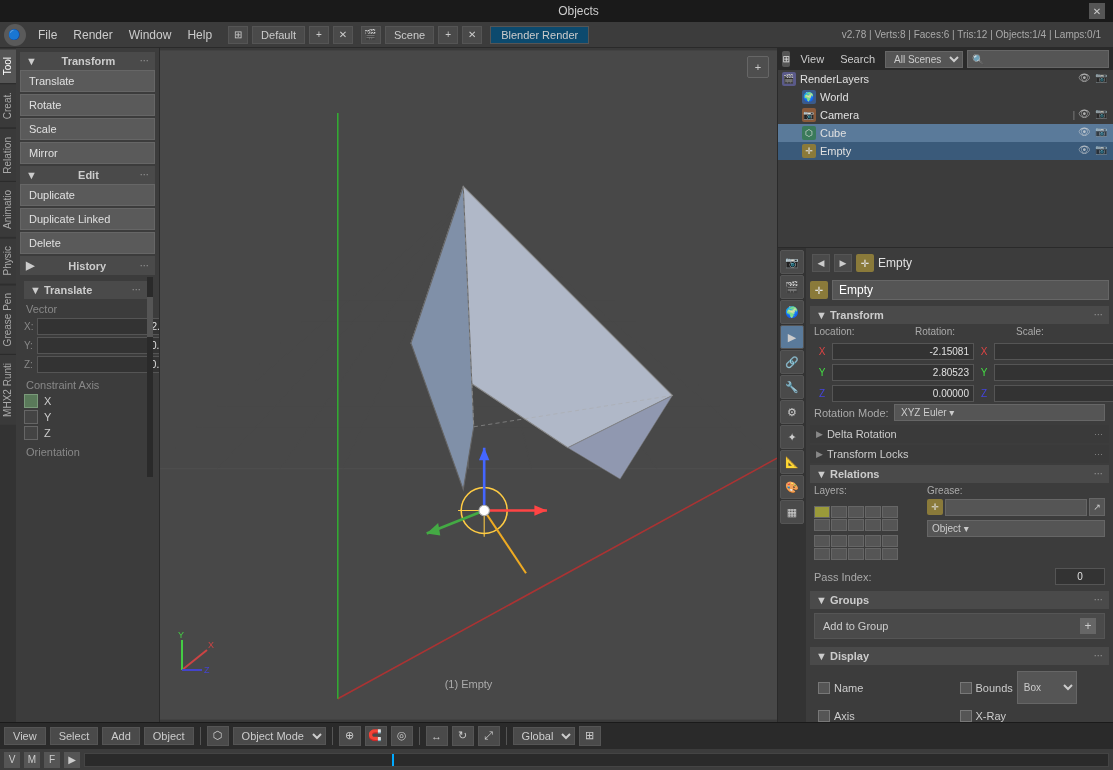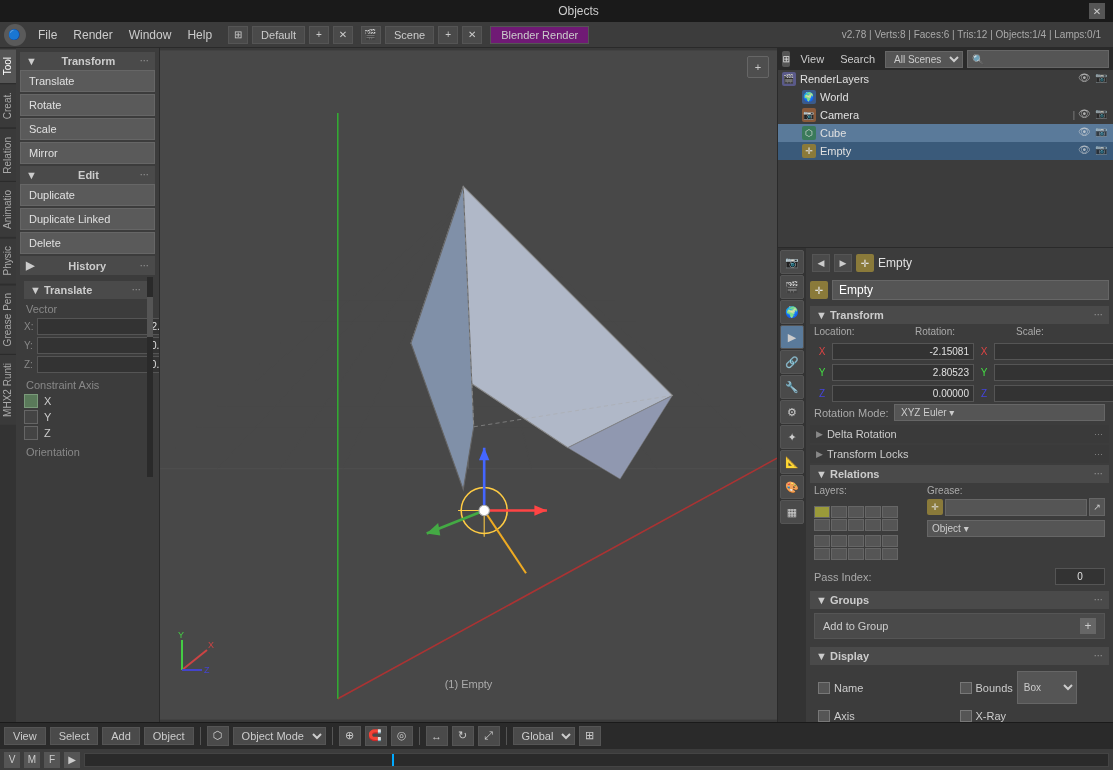--- a/index.html
+++ b/index.html
@@ -98,21 +98,21 @@
       align-items: center;
       justify-content: center;
     }
     .scene-selector {
       display: flex;
       align-items: center;
       gap: 4px;
       margin-left: 8px;
     }
     .render-engine-btn {
-      background: #701a75;
+      background: #0c4a6e;
       border: 1px solid #555;
       color: #ccc;
       padding: 2px 10px;
       font-size: 11px;
       cursor: pointer;
       margin-left: 8px;
     }
     .info-bar {
       flex: 1;
       text-align: right;

